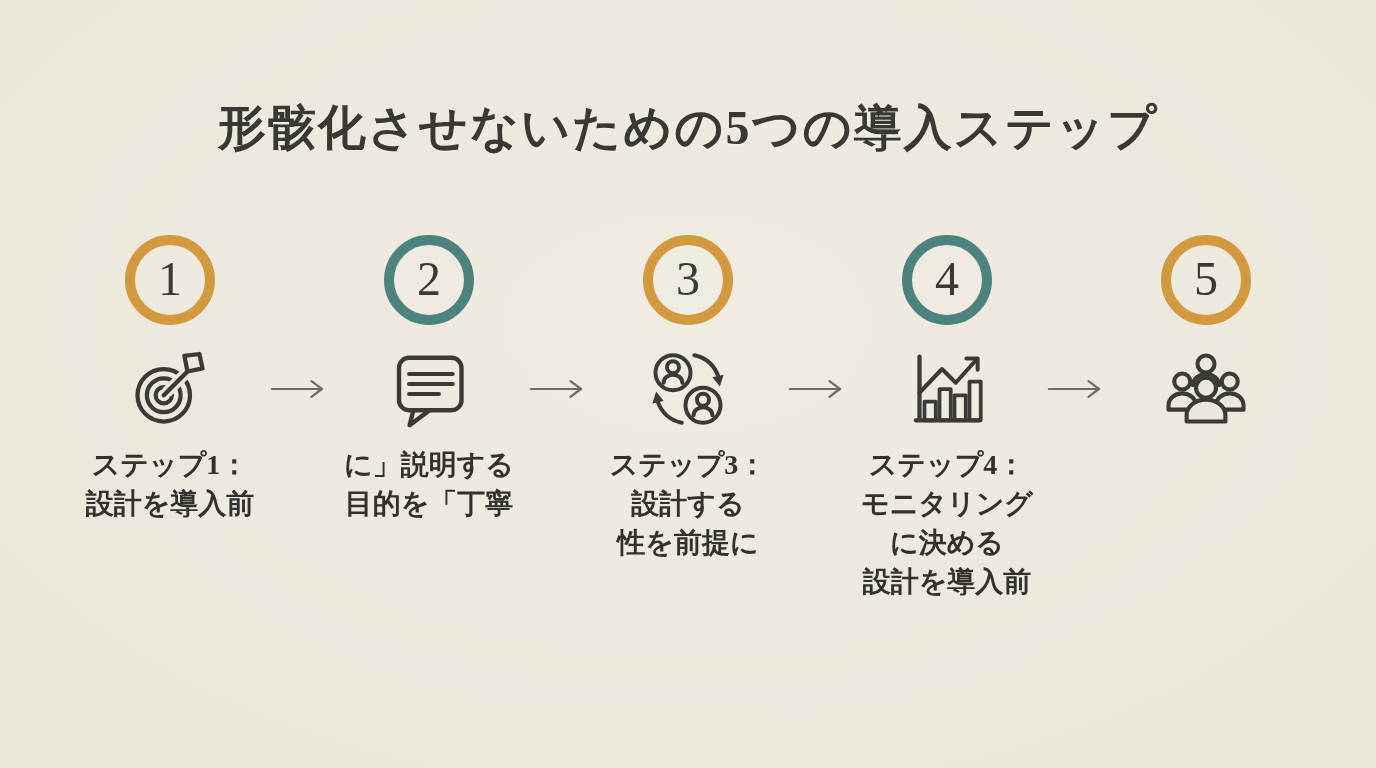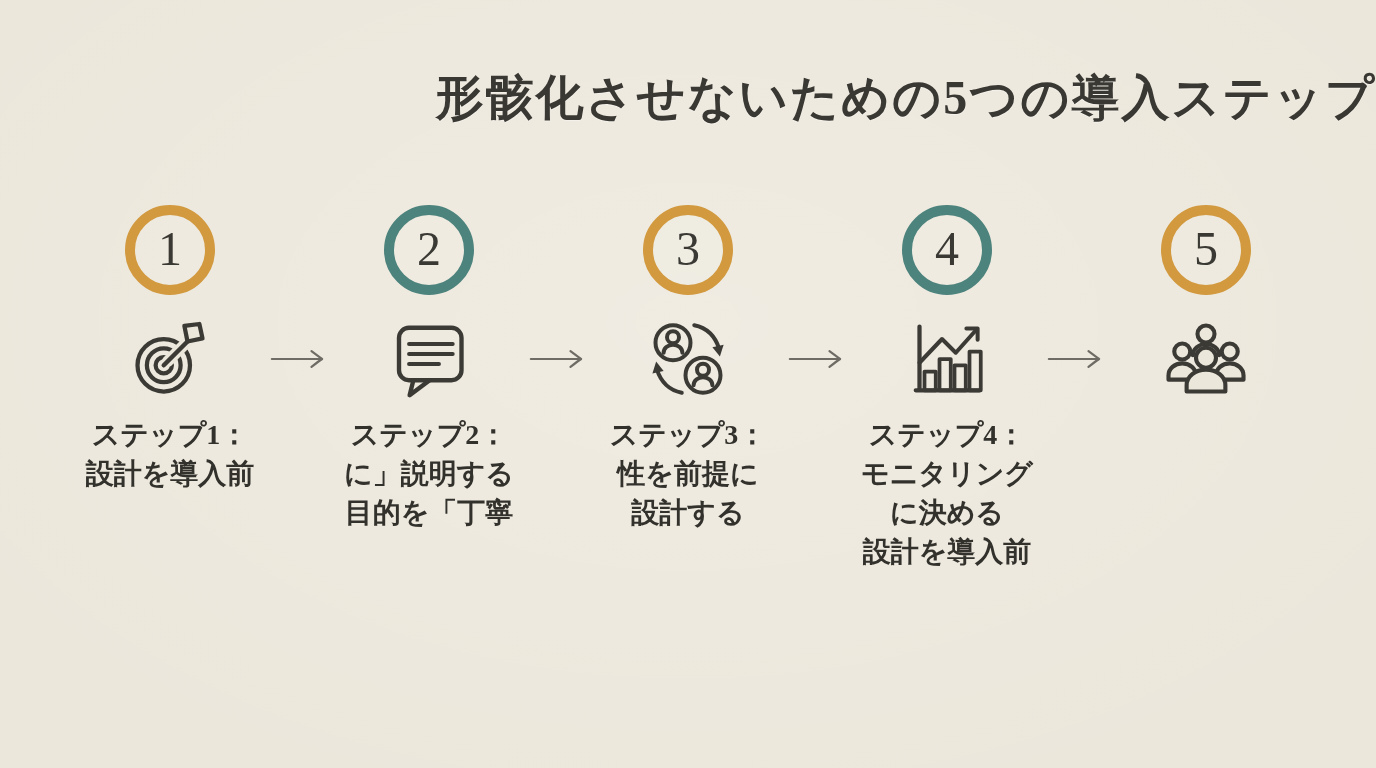--- a/index.html
+++ b/index.html
@@ -9,21 +9,21 @@
   body{
     width:1376px;height:768px;overflow:hidden;
     font-family:"Liberation Serif","DejaVu Serif",serif;
     background:
       radial-gradient(120% 130% at 50% 42%, rgba(255,255,255,.20) 0%, rgba(255,255,255,0) 52%),
       radial-gradient(145% 160% at 50% 50%, rgba(0,0,0,0) 68%, rgba(88,76,52,.12) 100%),
       var(--bg);
   }
   .canvas{width:1376px;height:768px;position:relative;}
   .title{
-    margin:70px 0 0 0;text-align:right;
+    margin:100px 0 0 0;text-align:center;
     font-size:48px;font-weight:bold;letter-spacing:2px;
     color:var(--title);line-height:1.15;
     text-shadow:0 1px 1px rgba(255,255,255,.4);
   }
   .flow{
     margin-top:80px;
     display:grid;
     grid-template-columns:200px 59px 200px 59px 200px 59px 200px 59px 200px;
     justify-content:center;
   }
@@ -91,21 +91,20 @@
       <div class="icon">
         <svg width="80" height="80" viewBox="0 0 64 64" fill="none" stroke="currentColor" stroke-width="3.5" stroke-linecap="round" stroke-linejoin="round">
           <rect x="8" y="7" width="50" height="42" rx="8"></rect>
           <path d="M19.5,49 L16.5,61 L32.5,49"></path>
           <line x1="16" y1="20" x2="51" y2="20" stroke-width="3.1"></line>
           <line x1="16" y1="28" x2="51" y2="28" stroke-width="3.1"></line>
           <line x1="16" y1="36" x2="40" y2="36" stroke-width="3.1"></line>
         </svg>
       </div>
       <div class="label">
-        <div>ステップ2：</div>
         <div>に」説明する</div>
         <div>目的を「丁寧</div>
       </div>
     </div>
 
     <div class="flow-arrow">
       <svg width="64" height="22" viewBox="0 0 64 22" fill="none" stroke="currentColor" stroke-width="2.4" stroke-linecap="round" stroke-linejoin="round">
         <line x1="2" y1="11" x2="55" y2="11"></line>
         <path d="M45,2.5 Q53,8.5 56.5,11 Q53,13.5 45,19.5"></path>
       </svg>
@@ -124,22 +123,22 @@
           <circle cx="44" cy="40.5" r="4.8"></circle>
           <path d="M36.5,53 a7.5,6.5 0 0 1 15,0"></path>
           <path d="M37,5 Q52,8 57,24"></path>
           <polygon points="57.5,30 60.5,20.5 51.5,22.5" fill="currentColor" stroke="none"></polygon>
           <path d="M27,59 Q12,56 7,40"></path>
           <polygon points="6.5,34 3.5,43.5 12.5,41.5" fill="currentColor" stroke="none"></polygon>
         </svg>
       </div>
       <div class="label">
         <div>ステップ3：</div>
+        <div>設計する</div>
         <div>性を前提に</div>
-        <div>設計する</div>
       </div>
     </div>
 
     <div class="flow-arrow">
       <svg width="64" height="22" viewBox="0 0 64 22" fill="none" stroke="currentColor" stroke-width="2.4" stroke-linecap="round" stroke-linejoin="round">
         <line x1="2" y1="11" x2="55" y2="11"></line>
         <path d="M45,2.5 Q53,8.5 56.5,11 Q53,13.5 45,19.5"></path>
       </svg>
     </div>
 

